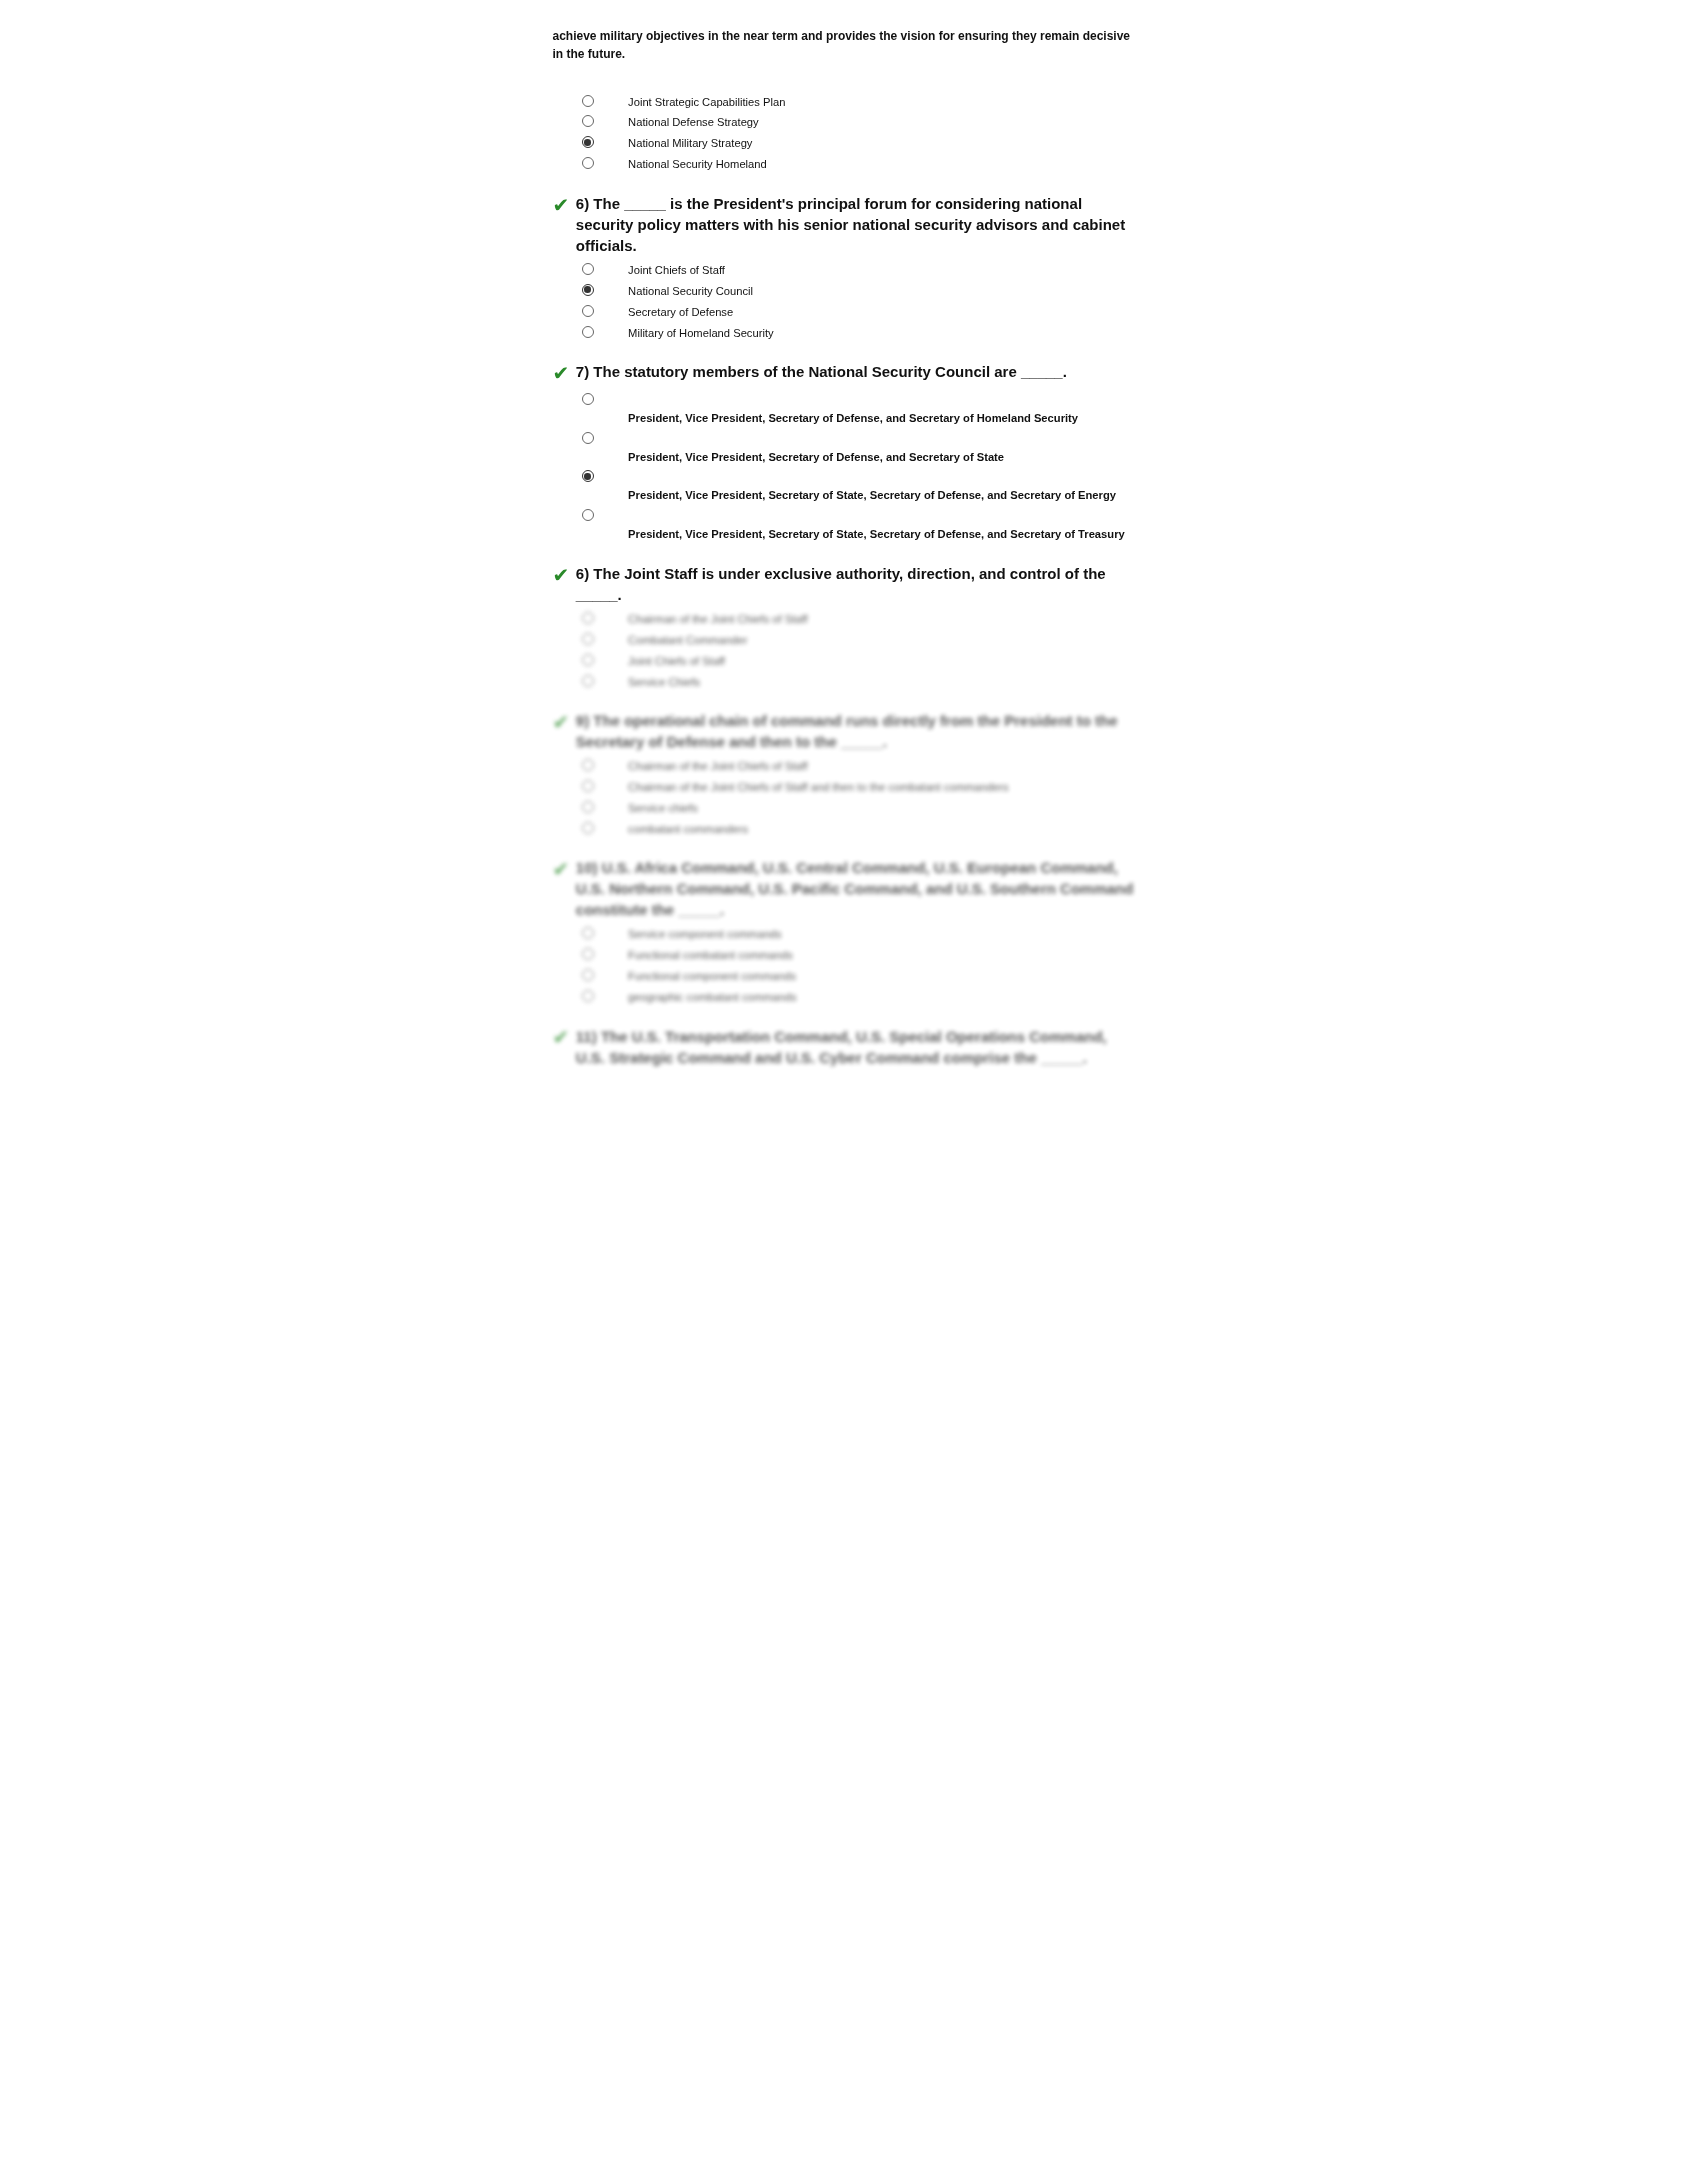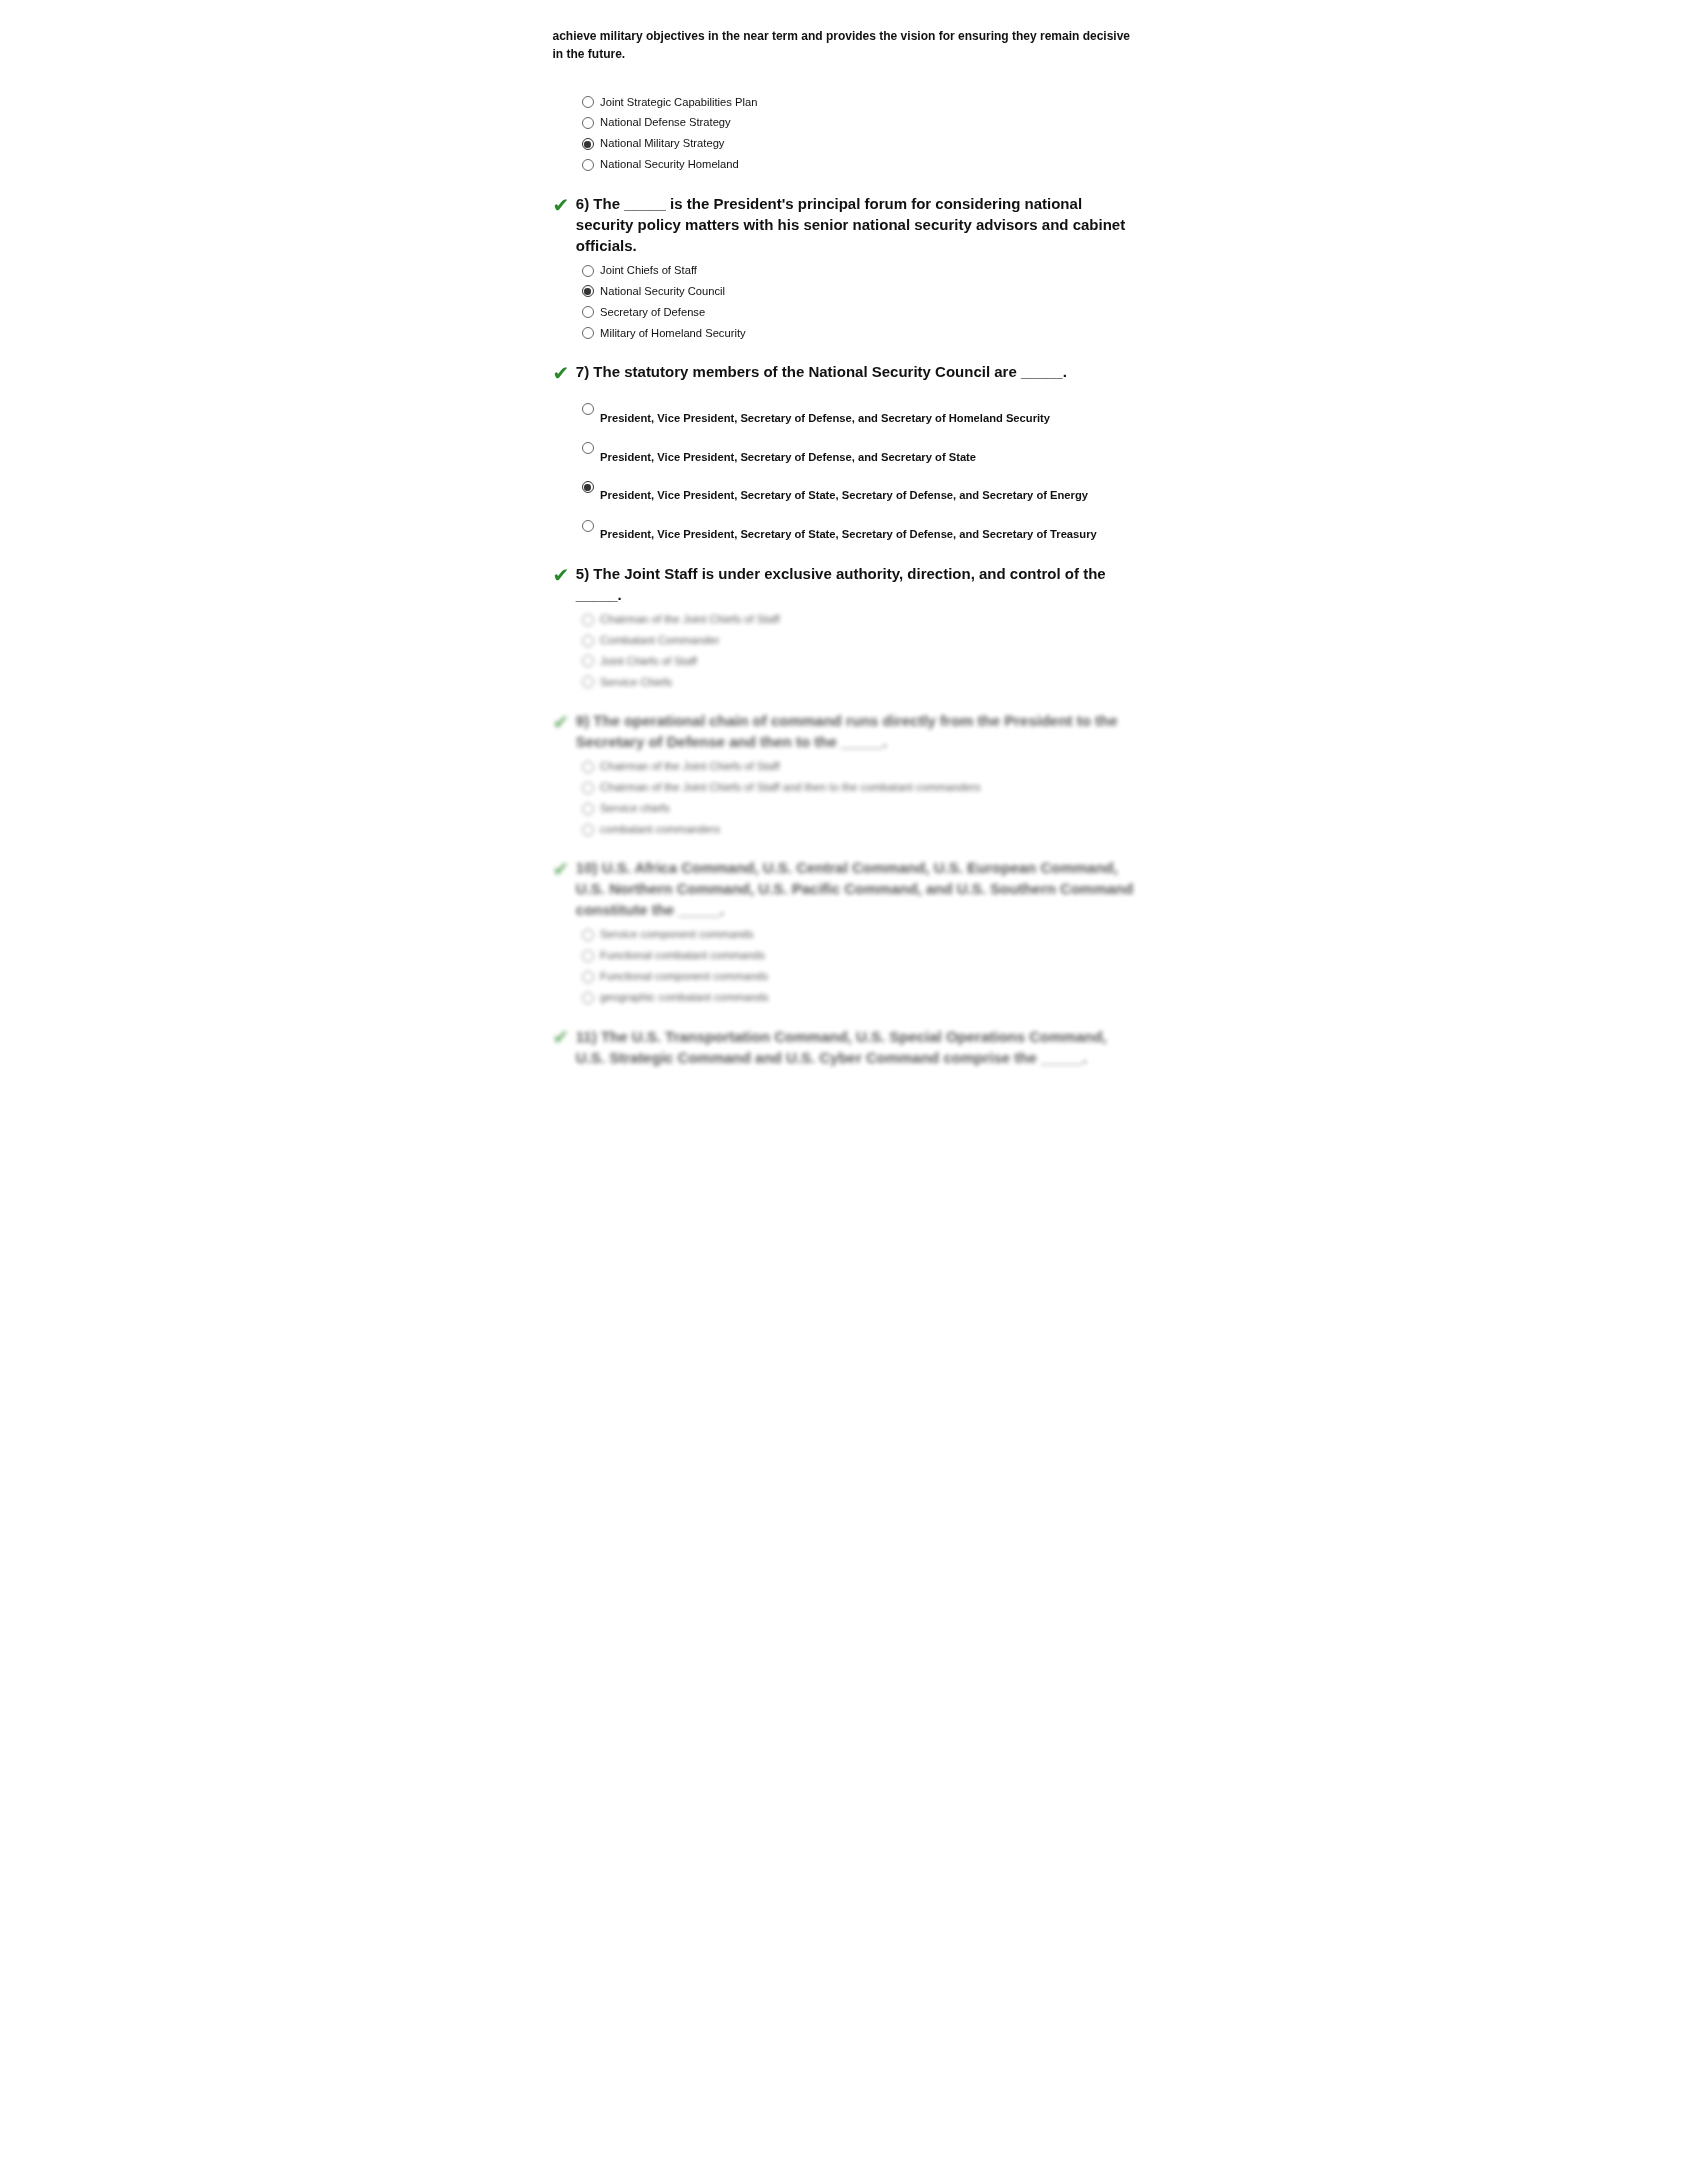--- a/index.html
+++ b/index.html
@@ -48,24 +48,25 @@
     }
 
     .options-list {
       list-style: none;
       margin-left: 29px;
       margin-top: 5.3px;
     }
 
     .options-list li {
       display: flex;
-      align-items: center;
+      align-items: flex-start;
       margin-bottom: 5.3px;
       font-size: 11.2px;
       line-height: 1.4;
+      gap: 28px;
     }
 
     .options-list li .radio-outer {
       width: 12px;
       height: 12px;
       border-radius: 50%;
       border: 1.3px solid #666;
       display: inline-flex;
       align-items: center;
       justify-content: center;
@@ -181,21 +182,21 @@
     <li>
       <span class="radio-outer"></span>
       <span class="option-label bold">President, Vice President, Secretary of State, Secretary of Defense, and Secretary of Treasury</span>
     </li>
   </ul>
 </div>
 
 <div class="question-block">
   <div class="question-row">
     <span class="checkmark">✔</span>
-    <span class="question-text">5) The Joint Staff is under exclusive authority, direction, and control of the _____.</span>
+    <span class="question-text">6) The Joint Staff is under exclusive authority, direction, and control of the _____.</span>
   </div>
   <ul class="options-list blurred">
     <li>
       <span class="radio-outer"></span>
       <span class="option-label">Chairman of the Joint Chiefs of Staff</span>
     </li>
     <li>
       <span class="radio-outer"></span>
       <span class="option-label">Combatant Commander</span>
     </li>

